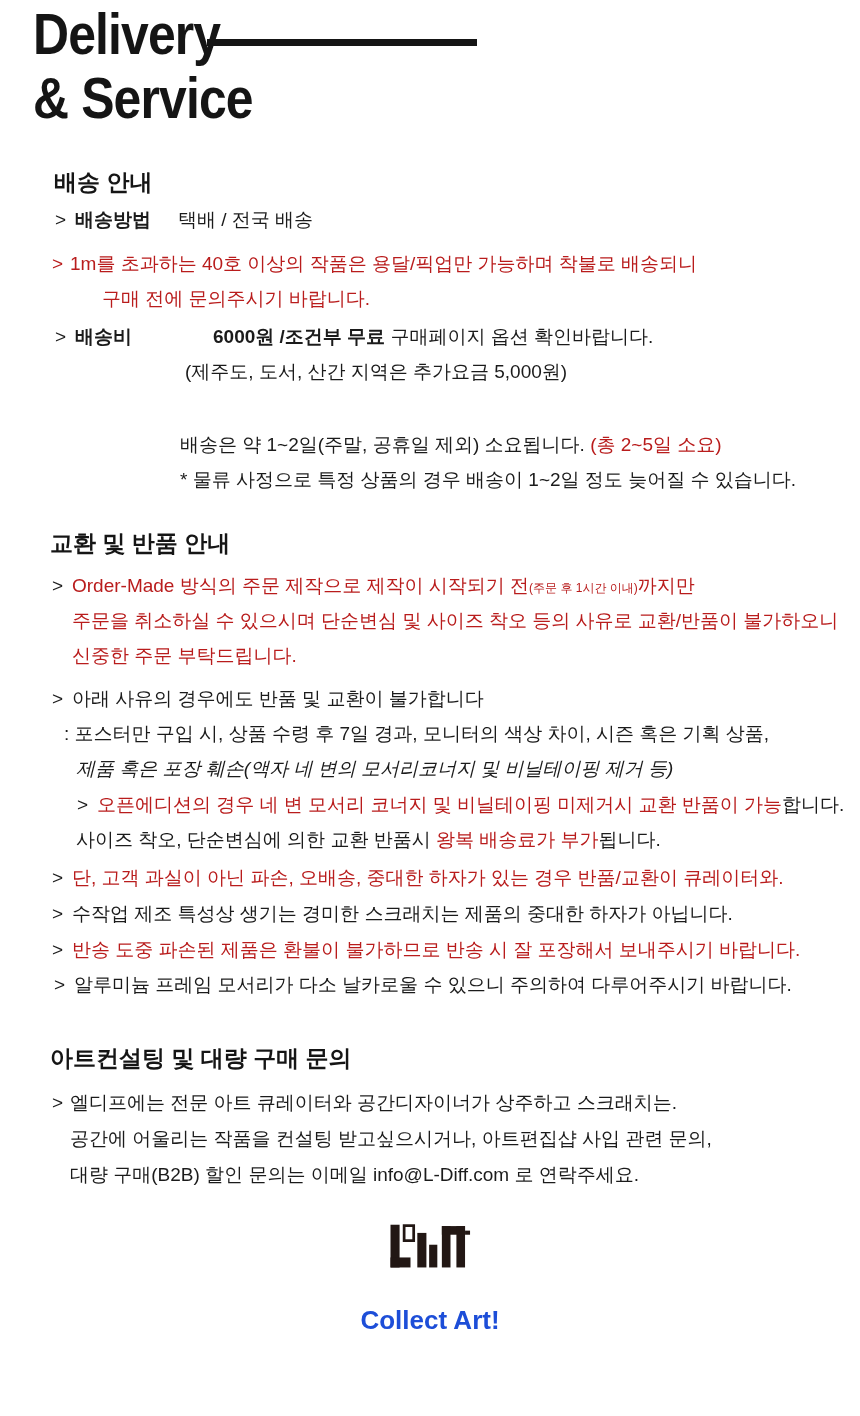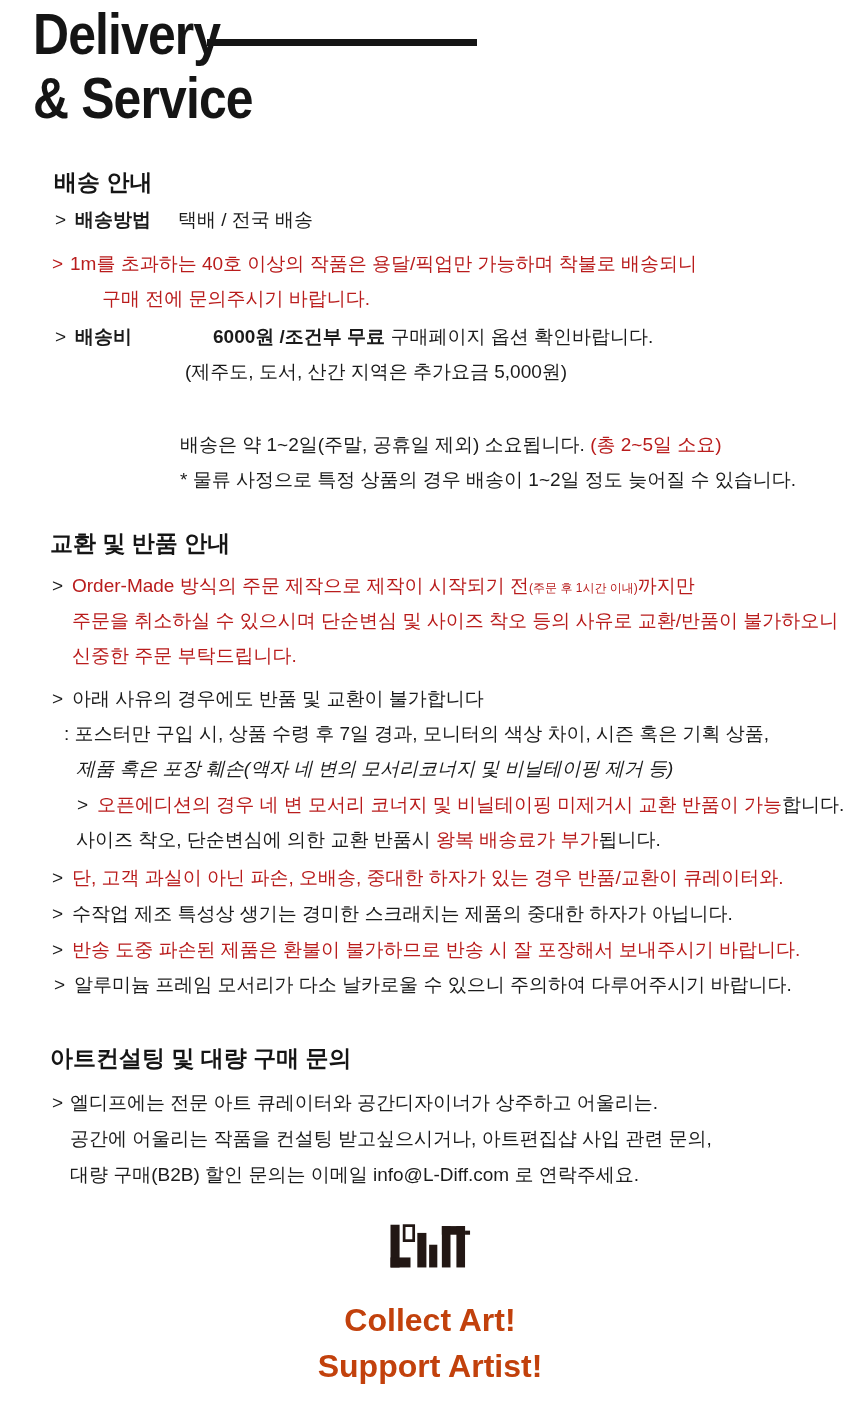--- a/index.html
+++ b/index.html
@@ -22,21 +22,21 @@
   .chev { display:inline-block; width:20px; }
   .chev-sm { display:inline-block; width:18px; }
   .rowlabel { display:inline-block; font-weight:600; }
   .w103 { width:103px; } .w110 { width:110px; } .w105 { width:105px; }
   .bold { font-weight:700;margin-left:28px; }
   .small { font-size:12px; }
   
   .logo-wrap { position:absolute; top:1222px; left:387px; width:87px; height:50px; }
   .slogan {
     position:absolute; top:1297px; left:0; width:860px; text-align:center;
-    font-size:32px; line-height:46px; font-weight:600; color:#c2410c;
+    font-size:26px; line-height:46px; font-weight:600; color:#1d4ed8;
   }
 </style>
 </head>
 <body>
 
 <div class="page">
 
   <div class="hero">
     <div class="hero-title">
       <div>Delivery</div>
@@ -96,21 +96,21 @@
   <div class="line" style="top:937px; left:52px;">
     <span class="chev">&gt;</span><span class="red">반송 도중 파손된 제품은 환불이 불가하므로 반송 시 잘 포장해서 보내주시기 바랍니다.</span>
   </div>
   <div class="line" style="top:972px; left:54px;">
     <span class="chev">&gt;</span><span>알루미늄 프레임 모서리가 다소 날카로울 수 있으니 주의하여 다루어주시기 바랍니다.</span>
   </div>
 
   <div class="sec-heading" style="top:1043px; left:50px;">아트컨설팅 및 대량 구매 문의</div>
 
   <div class="line" style="top:1090px; left:52px;">
-    <span class="chev-sm">&gt;</span><span>엘디프에는 전문 아트 큐레이터와 공간디자이너가 상주하고 어울리는.</span>
+    <span class="chev-sm">&gt;</span><span>엘디프에는 전문 아트 큐레이터와 공간디자이너가 상주하고 스크래치는.</span>
   </div>
   <div class="line" style="top:1126px; left:70px;">공간에 어울리는 작품을 컨설팅 받고싶으시거나, 아트편집샵 사입 관련 문의,</div>
   <div class="line" style="top:1162px; left:70px;">
     <span>대량 구매(B2B) 할인 문의는 이메일 </span><span>info@L-Diff.com</span><span> 로 연락주세요.</span>
   </div>
 
   <div class="logo-wrap">
     <svg width="87" height="50" viewBox="0 0 95 55" xmlns="http://www.w3.org/2000/svg">
       <g fill="#221714">
 
@@ -126,16 +126,15 @@
         <rect x="60" y="4.5" width="25.5" height="9.5"></rect>
         <rect x="60" y="4.5" width="9.5" height="45.5"></rect>
         <rect x="76" y="4.5" width="9.5" height="45.5"></rect>
         <rect x="85.5" y="9.5" width="5.5" height="4.5"></rect>
       </g>
     </svg>
   </div>
 
   <div class="slogan">
     <div>Collect Art!</div>
-    <div>Support Artist!</div>
   </div>
 
 </div>
 
 </body></html>

